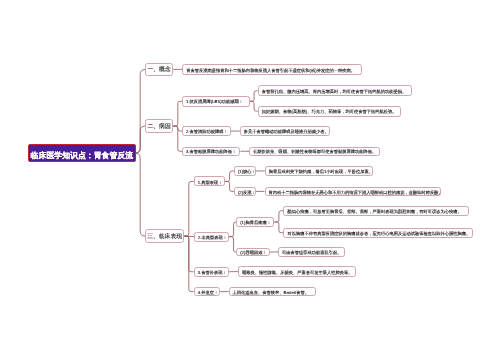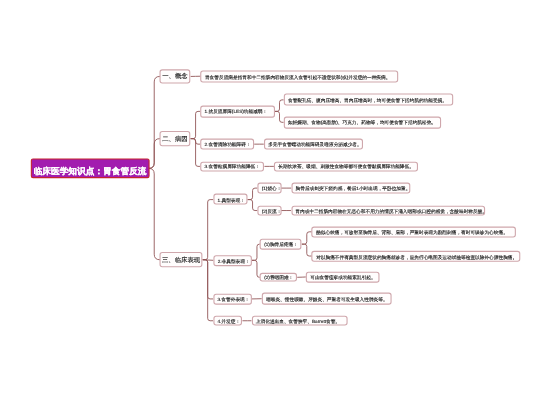--- a/index.html
+++ b/index.html
@@ -2,21 +2,21 @@
 <html><head>
 <meta charset="utf-8">
 <title>mindmap</title>
 <style>
   html,body{margin:0;padding:0;width:500px;height:360px;background:#fff;overflow:hidden;}
   body{font-family:"Liberation Sans",sans-serif;-webkit-font-smoothing:antialiased;text-rendering:geometricPrecision;}
   #stage{position:relative;width:500px;height:360px;background:#fff;}
   svg#lines{position:absolute;left:0;top:0;width:500px;height:360px;pointer-events:none;}
   .node{position:absolute;-webkit-font-smoothing:antialiased;box-sizing:border-box;background:#fffdfd;border:0.7px solid #cfa7ac;border-radius:2.5px;
         display:flex;align-items:center;color:#1a1a1a;white-space:nowrap;line-height:1;overflow:visible;}
-  .root{background:#a21caf;border:0.8px solid #c5232f;color:#fff;border-radius:2px;font-weight:bold;justify-content:center;letter-spacing:0px;}
+  .root{background:#4c1d95;border:0.8px solid #c5232f;color:#fff;border-radius:2px;font-weight:bold;justify-content:center;letter-spacing:0px;}
   .lvl1{justify-content:center;}
   .node span{display:block;position:relative;top:0.32em;will-change:opacity;-webkit-text-stroke:0.12px currentColor;}
   
 </style>
 </head>
 <body>
 
 <div id="stage">
   <svg id="lines">
       <path d="M136.2 153.1 H135.2 Q140.2 153.1 140.2 148.1 V74.5 Q140.2 69.5 145.2 69.5 H144.9" fill="none" stroke="#8f5354" stroke-width="0.8"></path>

